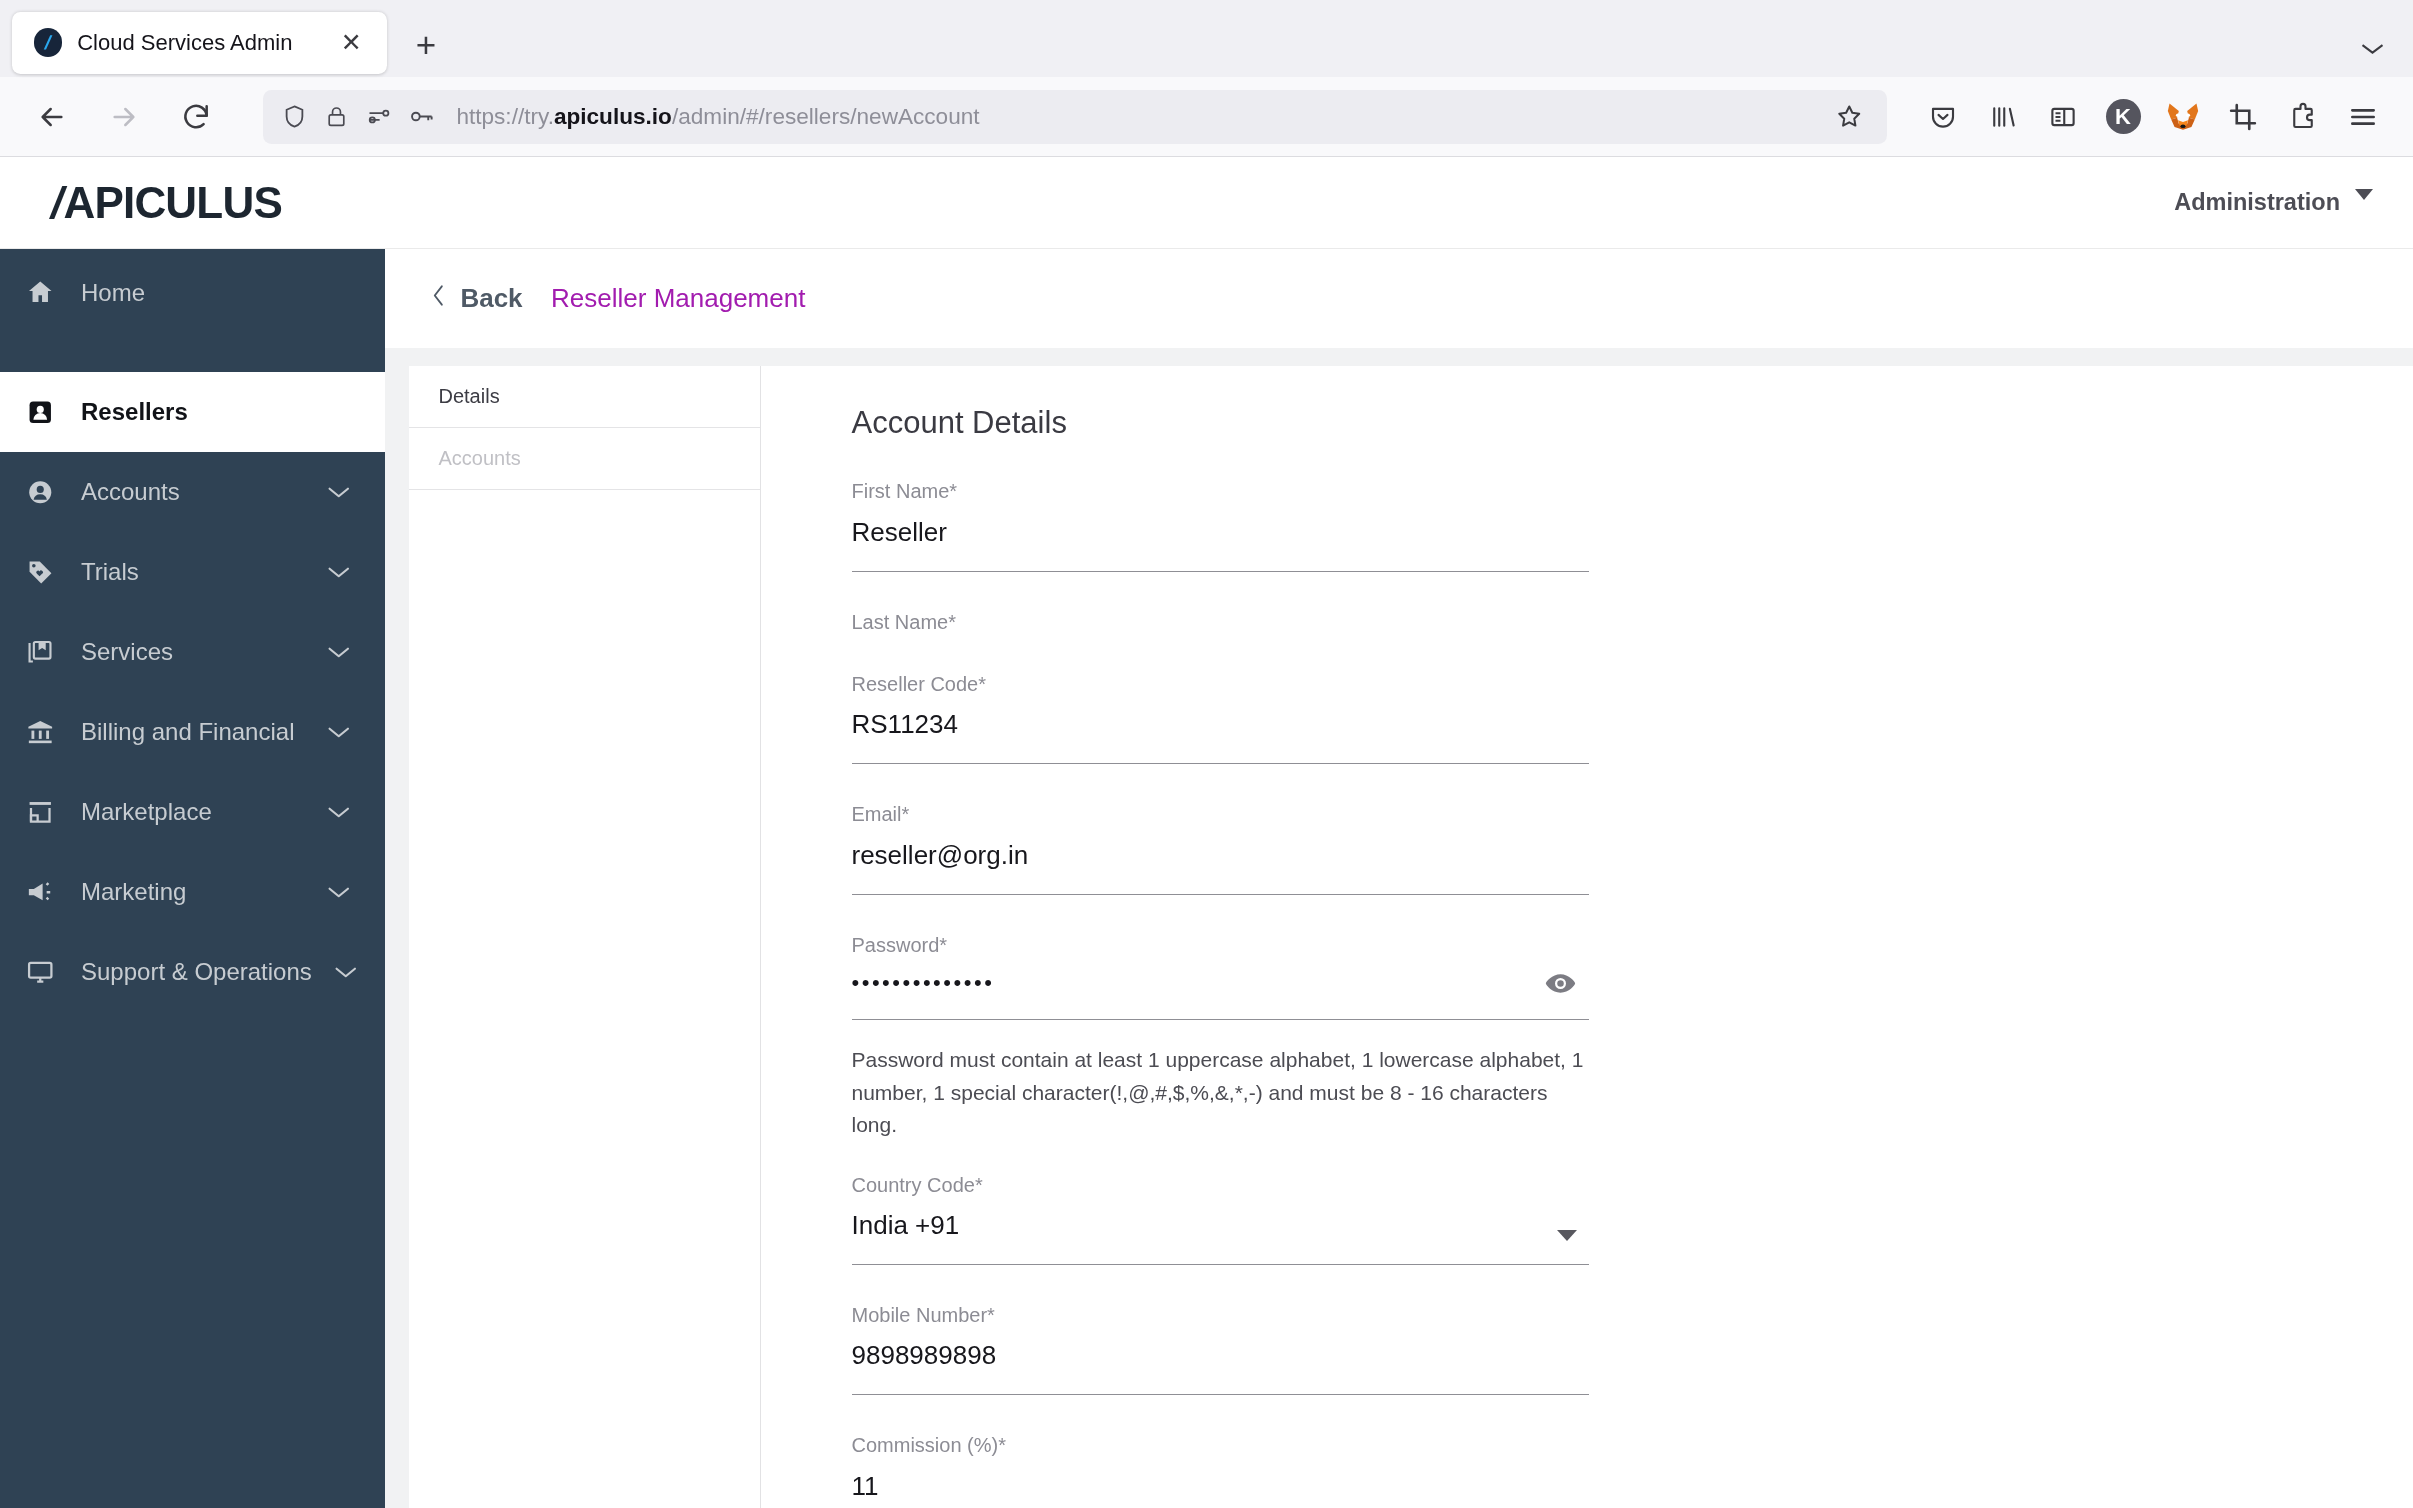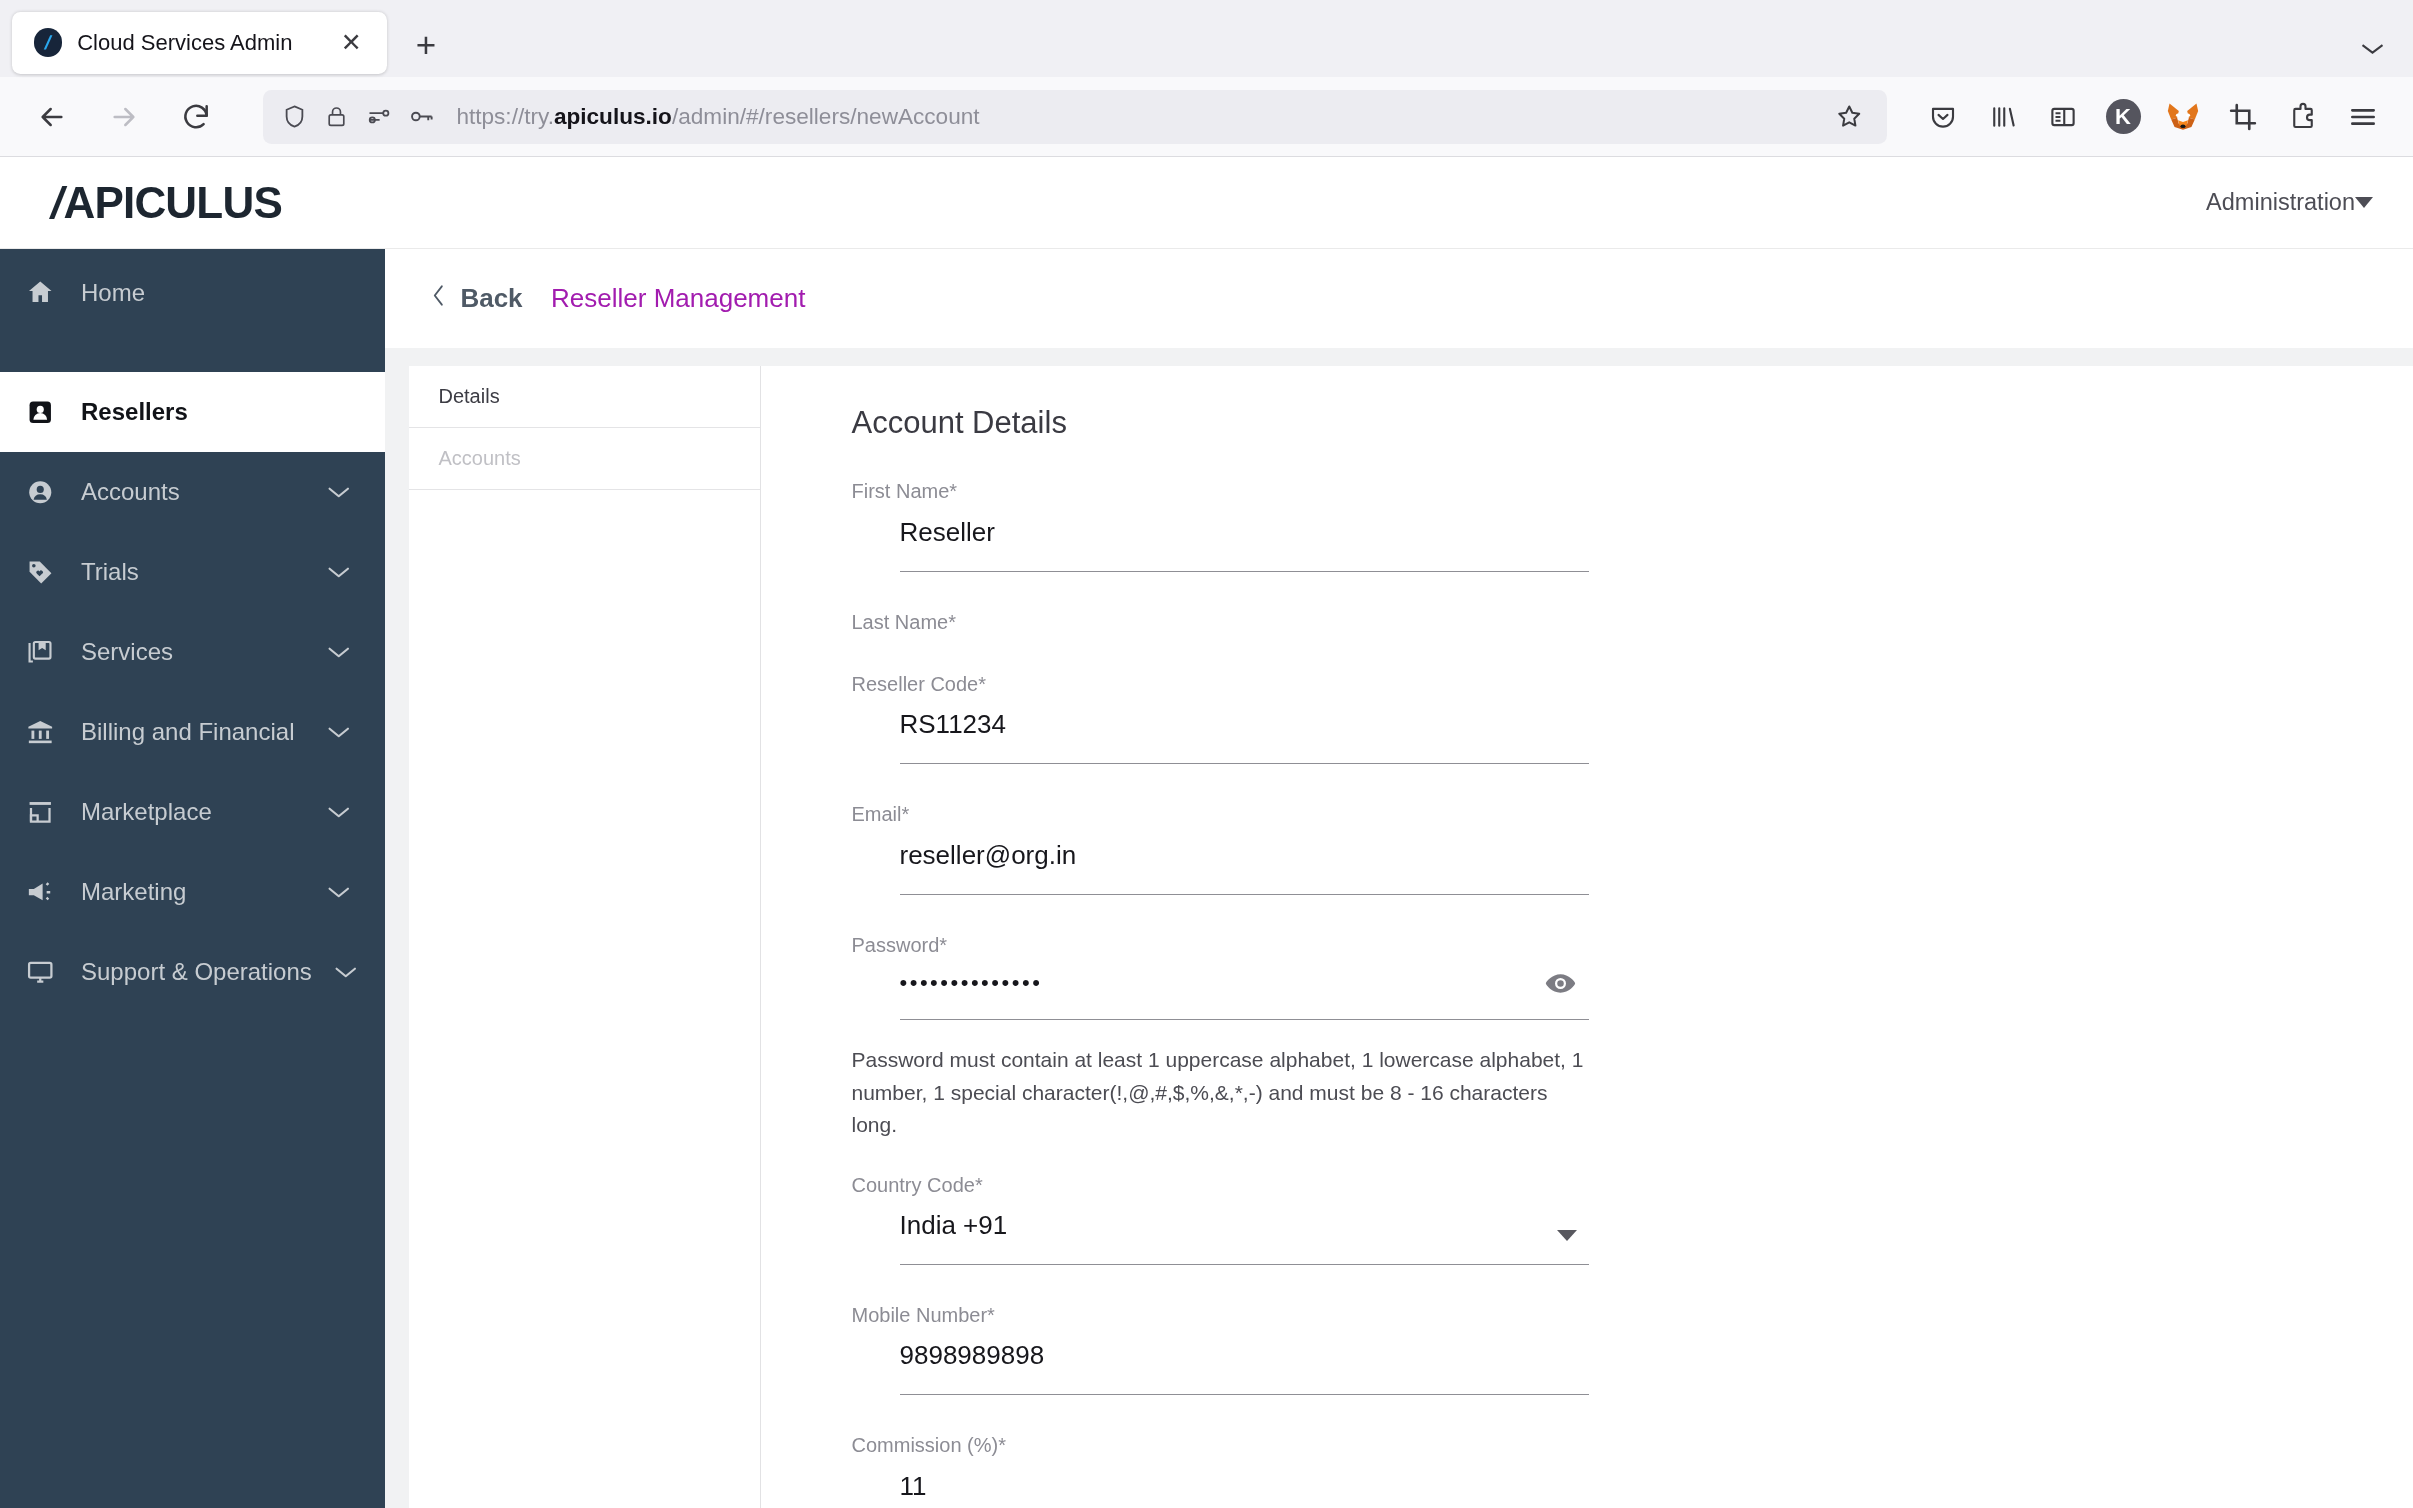--- a/index.html
+++ b/index.html
@@ -124,22 +124,22 @@
     display: flex; align-items: center; justify-content: space-between;
     padding: 0 40px 0 52px;
     border-bottom: 0.8px solid #eaeaea;
   }
   .logo {
     font-size: 44px; font-weight: 700; letter-spacing: -0.8px;
     color: #1d2630;
   }
   .logo .slash { display: inline-block; transform: skewX(-12deg); }
   .admin-menu {
-    display: flex; align-items: center; 
-    font-size: 23.5px; color: #4d4d55;
+    display: flex; gap: 15px;
+    font-size: 23.5px; color: #4d4d55; font-weight: bold;
   }
   .caret-down {
     width: 0; height: 0;
     border-left: 9.2px solid transparent;
     border-right: 9.2px solid transparent;
     border-top: 11px solid #4d4d55;
   }
 
   .body-row { flex: 1 1 auto; display: flex; min-height: 0; }
 
@@ -218,21 +218,21 @@
   }
   .field { width: 737px; margin-bottom: 39px; position: relative; }
   .field-label {
     font-size: 20px; color: #8c8c94; margin-bottom: 13.4px; display: block;
   }
   .field-value {
     font-size: 26px; color: #17171c;
     padding-bottom: 23px;
     border-bottom: 1.7px solid #8f8f95;
     min-height: 40px;
-    white-space: nowrap; overflow: hidden; margin-left: 48px;
+    white-space: nowrap; overflow: hidden;
   }
   .field-value.dots { letter-spacing: 2.5px; font-size: 22px; }
   .eye-btn {
     position: absolute; right: 8.4px; bottom: 17px;
     width: 39px; height: 39px;
     display: flex; align-items: center; justify-content: center;
     color: #7c7c83;
   }
   .select-caret {
     position: absolute; right: 11.7px; bottom: 23.5px;

